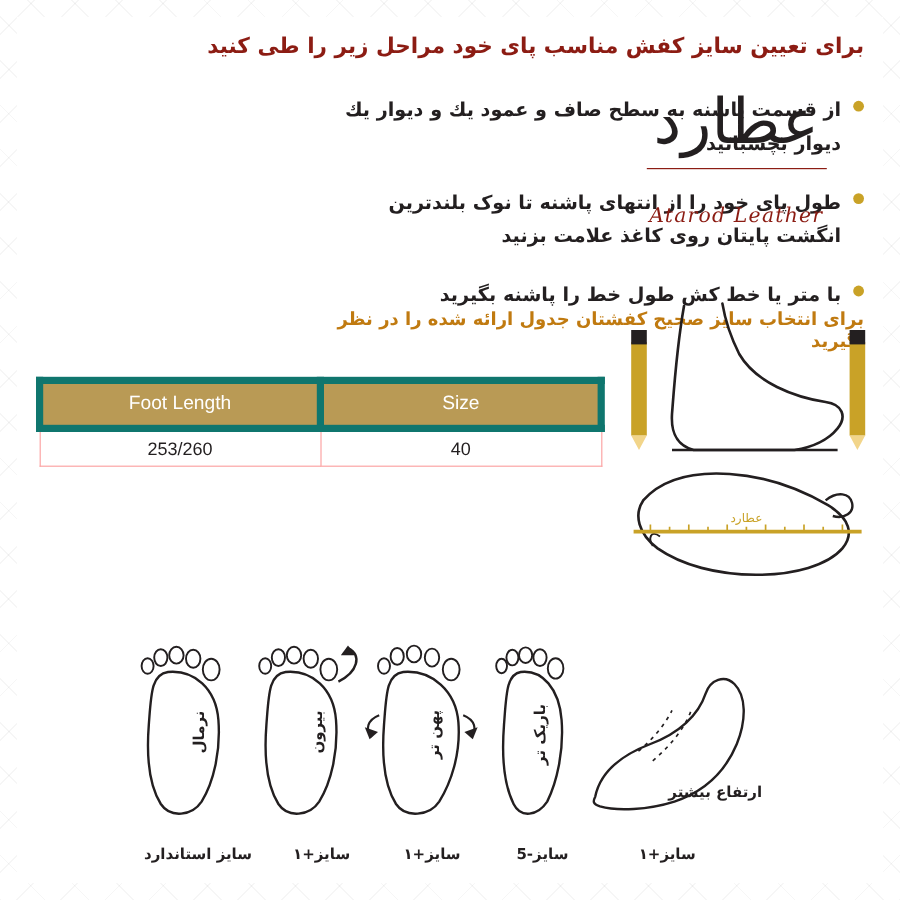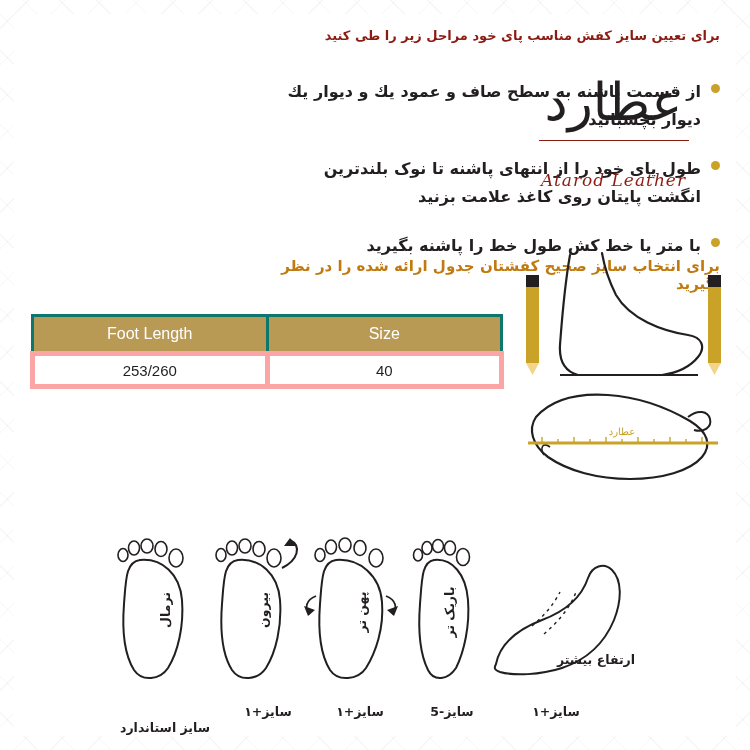--- a/index.html
+++ b/index.html
@@ -33,21 +33,21 @@
   }
   
   .headline {
     position: absolute;
     top: 14px;
     right: 16px;
     left: 16px;
     text-align: right;
     direction: rtl;
     color: #8c1c13;
-    font-size: 13px;
+    font-size: 18px;
     font-weight: bold;
     letter-spacing: 0;
   }
   .steps {
     position: absolute;
     top: 64px;
     right: 16px;
     width: 470px;
     direction: rtl;
     text-align: right;
@@ -131,29 +131,29 @@
     border-collapse: collapse;
     width: 100%;
     table-layout: fixed;
   }
   table.size-table th {
     background: #b99a55;
     color: #ffffff;
     font-size: 16px;
     font-weight: normal;
     padding: 8px 0;
-    border: 3px solid #0f766e;
+    border: 6px solid #0f766e;
     font-family: "Liberation Sans", sans-serif;
   }
   table.size-table td {
     text-align: center;
     font-size: 15px;
     color: #231f20;
     padding: 5.5px 0;
-    border: 5px solid #fca5a5;
+    border: 1px solid #fca5a5;
     font-family: "Liberation Sans", sans-serif;
   }
   
   .side-illo {
     position: absolute;
     left: 498px;
     top: 235px;
     width: 220px;
     height: 280px;
   }
@@ -329,21 +329,21 @@
         <g>
           <path d="M466 130 C470 110 486 96 512 86 C536 77 552 62 558 44 C562 32 574 28 582 36 C592 46 592 66 584 86 C574 110 556 126 532 134 C510 141 484 142 470 138 C464 136 464 134 466 130 Z" fill="none" stroke="#231f20" stroke-width="2"></path>
           <path d="M502 92 C514 82 524 70 530 58" fill="none" stroke="#231f20" stroke-width="1.4" stroke-dasharray="3 4"></path>
           <path d="M514 100 C528 88 540 74 546 58" fill="none" stroke="#231f20" stroke-width="1.4" stroke-dasharray="3 4"></path>
           <text class="inline-lab" x="566" y="130" text-anchor="middle">ارتفاع بیشتر</text>
         </g>
       </svg>
     </div>
 
     <div class="labels-row">
-      <div class="foot-label" style="left:60px; top:16px; width:150px;">سایز استاندارد</div>
+      <div class="foot-label" style="left:60px; top:0; width:150px;">سایز استاندارد</div>
       <div class="foot-label" style="left:178px; top:0; width:120px;">سایز+۱</div>
       <div class="foot-label" style="left:270px; top:0; width:120px;">سایز+۱</div>
       <div class="foot-label" style="left:362px; top:0; width:120px;">سایز-5</div>
       <div class="foot-label" style="left:466px; top:0; width:120px;">سایز+۱</div>
     </div>
 
   </div>
 </div>
 
 </body></html>

